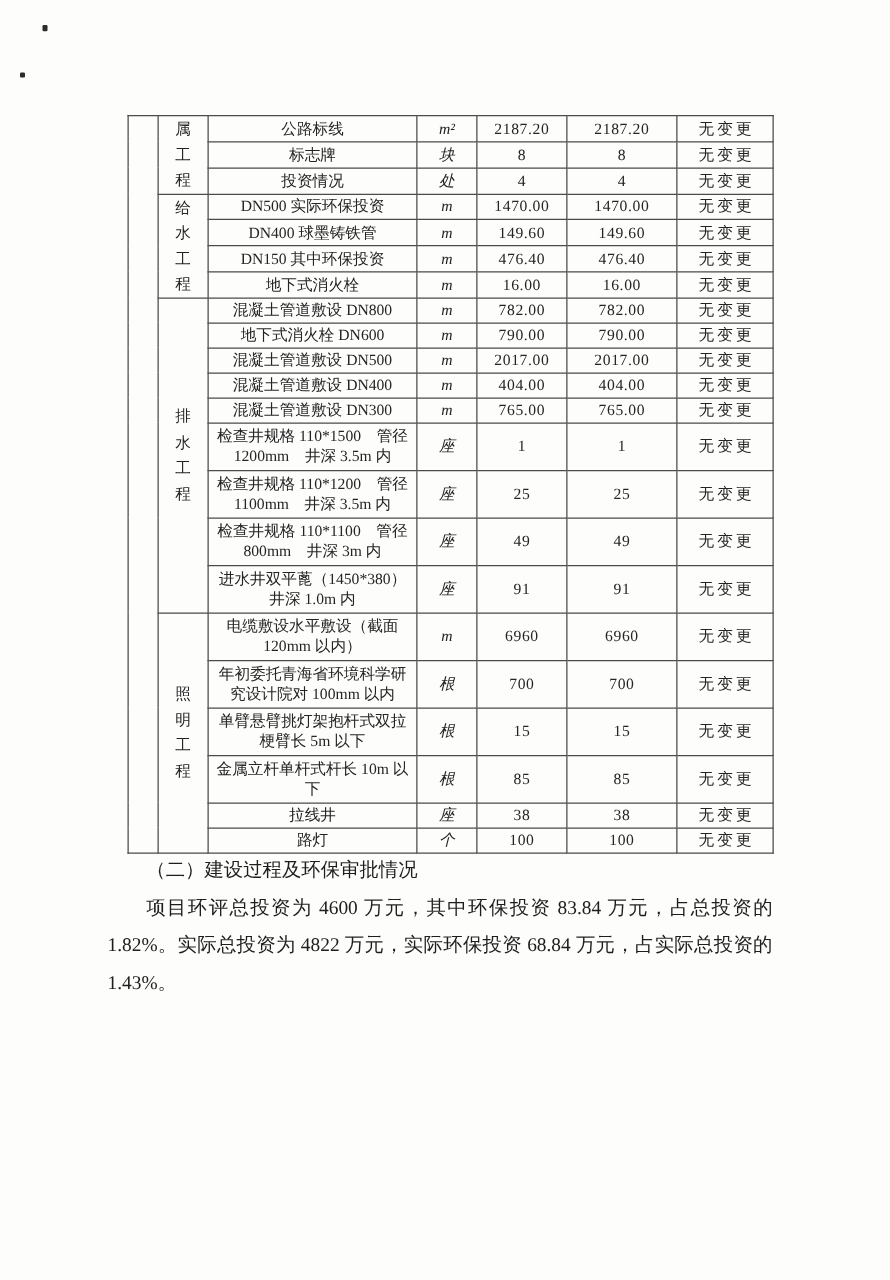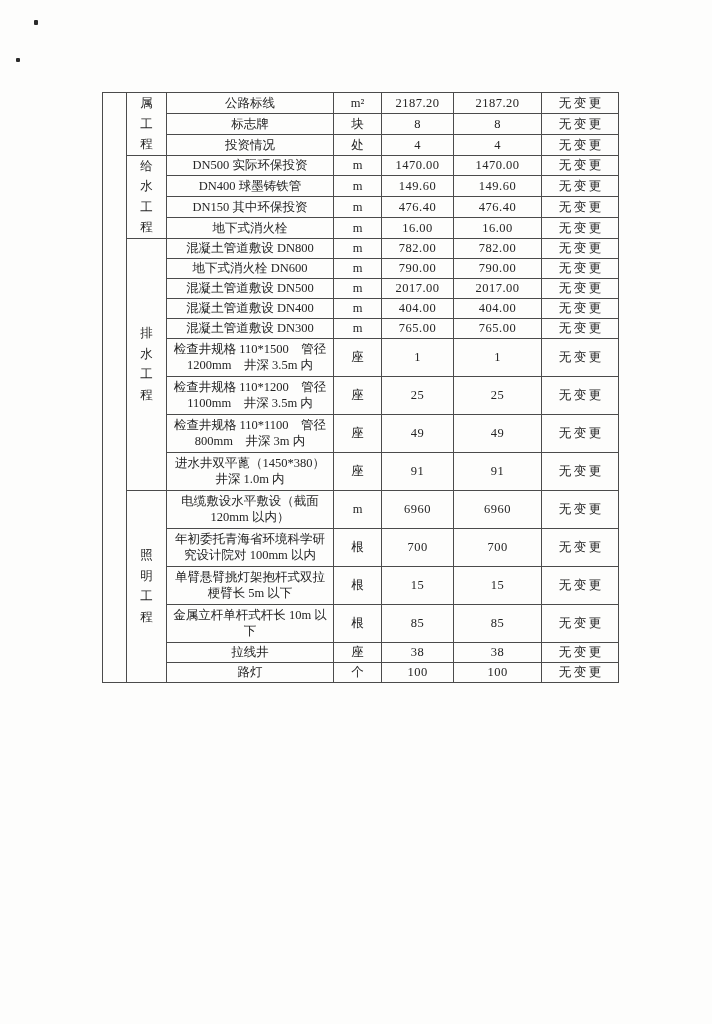--- a/index.html
+++ b/index.html
@@ -28,21 +28,21 @@
     font-size:12.5px; line-height:16px;
     color:#242424;
     overflow:hidden;
   }
   table.qty tr { height:20px; }
   table.qty tr.tall { height:38px; }
   td.spacer { padding:0; }
   td.category { font-size:13.5px; padding:0; }
   td.category div { line-height:20.5px; }
   td.item { }
-  td.unit { font-size:12px; }
+  td.unit { font-size:12px;font-style:italic; }
   td.design, td.actual { font-size:13px; letter-spacing:0.5px; }
   td.status { font-size:13px; letter-spacing:2.5px; text-indent:2.5px; }
 
   .body-text {
     position:absolute; left:86px; top:682px; width:532px;
     font-size:15.5px; line-height:30px; color:#1e1e1e;
   }
   .heading { text-indent:2em; }
   .para { text-indent:2em; text-align:justify; }
 </style>
@@ -240,15 +240,17 @@
           <td class="item">路灯</td>
           <td class="unit">个</td>
           <td class="design">100</td>
           <td class="actual">100</td>
           <td class="status">无变更</td>
         </tr>
       </tbody>
   </table>
 
   <div class="body-text">
+    <p class="heading">（二）建设过程及环保审批情况</p>
+    <p class="para">项目环评总投资为 4600 万元，其中环保投资 83.84 万元，占总投资的 1.82%。实际总投资为 4822 万元，实际环保投资 68.84 万元，占实际总投资的 1.43%。</p>
   </div>
 
 </div>
 
 </body></html>

